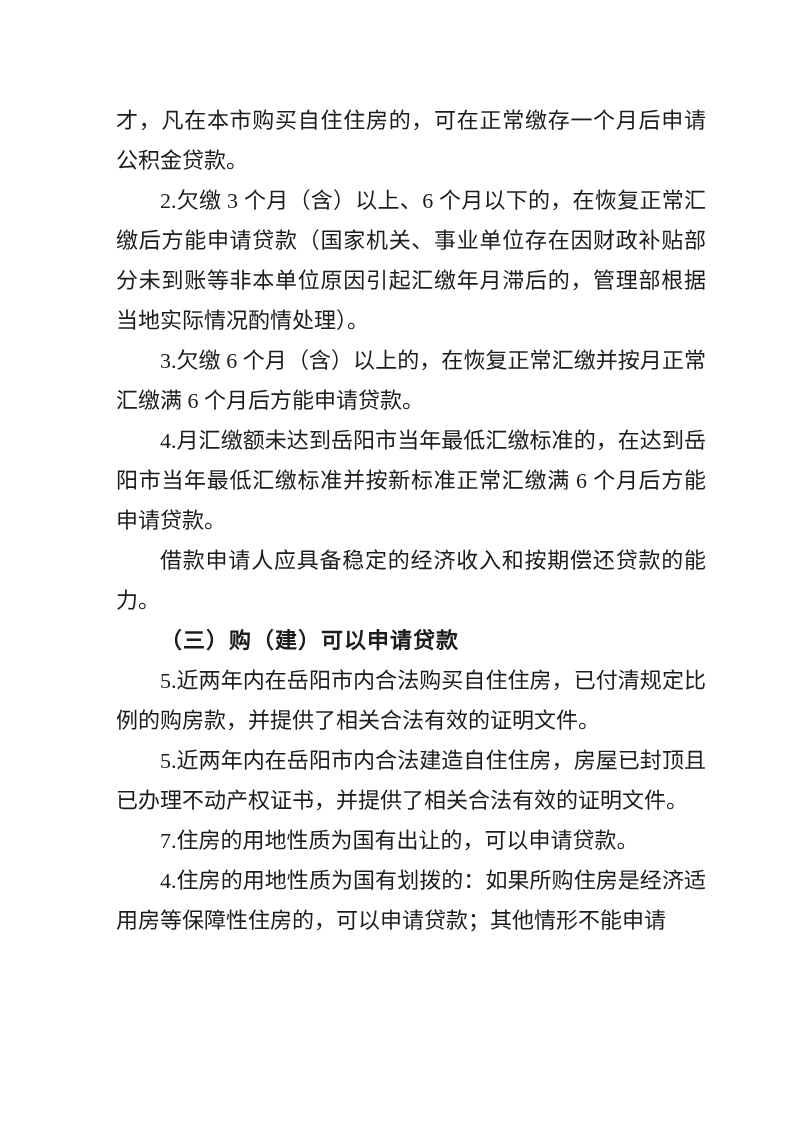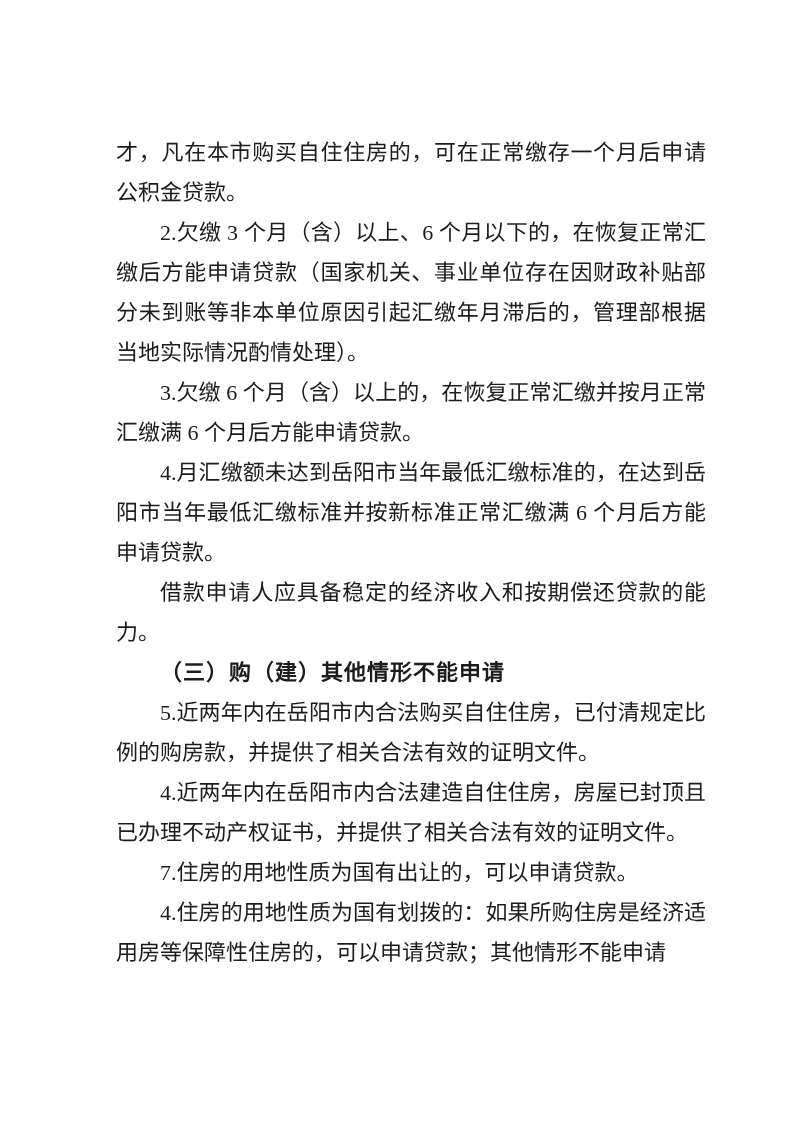--- a/index.html
+++ b/index.html
@@ -25,39 +25,38 @@
     text-align: justify;
     text-justify: inter-ideograph;
   }
   .para {
     margin: 0;
     text-indent: 2em;
     word-break: break-all;
   }
   .para.no-indent {
     text-indent: 0;
-    margin-top: 32px;
   }
   .heading {
     margin: 0;
     text-indent: 2em;
     font-weight: bold;
     font-family: "Liberation Sans", "DejaVu Sans", sans-serif;
     letter-spacing: 1px;
   }
 </style>
 </head>
 <body>
 
 <div class="page">
   <div class="doc-body">
     <p class="para no-indent">才，凡在本市购买自住住房的，可在正常缴存一个月后申请公积金贷款。</p>
     <p class="para">2.欠缴 3 个月（含）以上、6 个月以下的，在恢复正常汇缴后方能申请贷款（国家机关、事业单位存在因财政补贴部分未到账等非本单位原因引起汇缴年月滞后的，管理部根据当地实际情况酌情处理）。</p>
     <p class="para">3.欠缴 6 个月（含）以上的，在恢复正常汇缴并按月正常汇缴满 6 个月后方能申请贷款。</p>
     <p class="para">4.月汇缴额未达到岳阳市当年最低汇缴标准的，在达到岳阳市当年最低汇缴标准并按新标准正常汇缴满 6 个月后方能申请贷款。</p>
     <p class="para">借款申请人应具备稳定的经济收入和按期偿还贷款的能力。</p>
-    <p class="heading">（三）购（建）其他情形不能申请</p>
+    <p class="heading">（三）购（建）可以申请贷款</p>
     <p class="para">5.近两年内在岳阳市内合法购买自住住房，已付清规定比例的购房款，并提供了相关合法有效的证明文件。</p>
-    <p class="para">4.近两年内在岳阳市内合法建造自住住房，房屋已封顶且已办理不动产权证书，并提供了相关合法有效的证明文件。</p>
+    <p class="para">5.近两年内在岳阳市内合法建造自住住房，房屋已封顶且已办理不动产权证书，并提供了相关合法有效的证明文件。</p>
     <p class="para">7.住房的用地性质为国有出让的，可以申请贷款。</p>
     <p class="para">4.住房的用地性质为国有划拨的：如果所购住房是经济适用房等保障性住房的，可以申请贷款；其他情形不能申请</p>
   </div>
 </div>
 
 </body></html>

